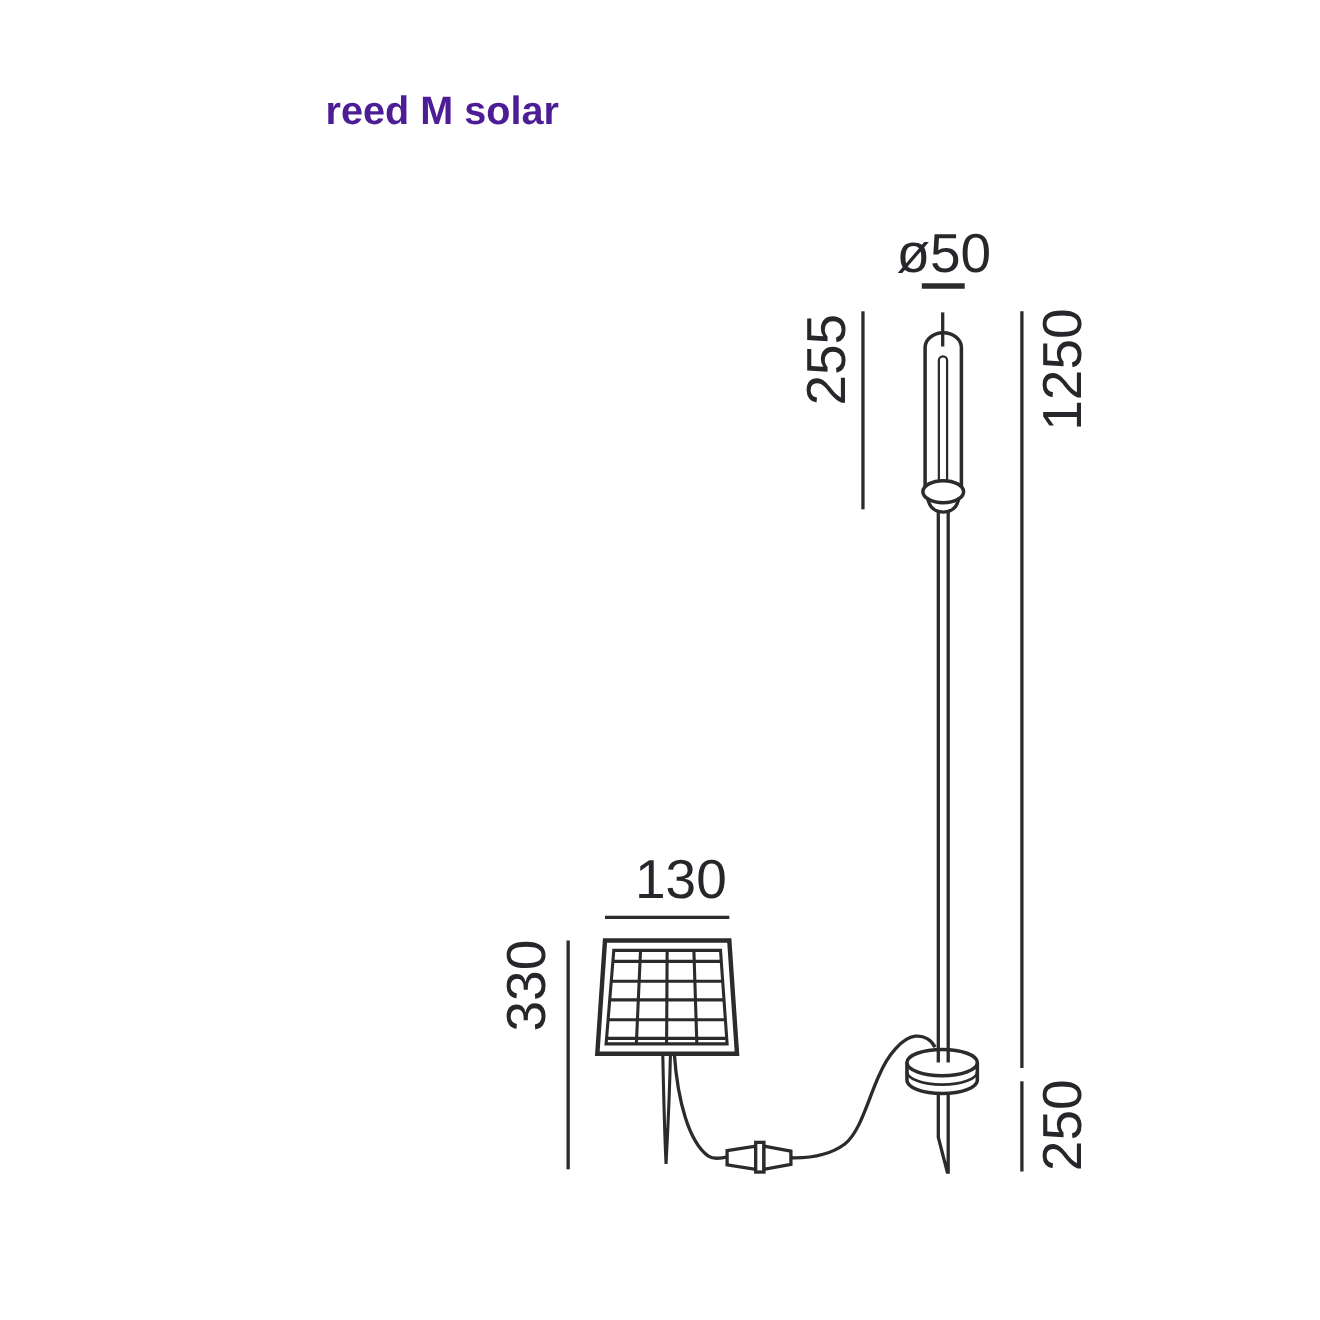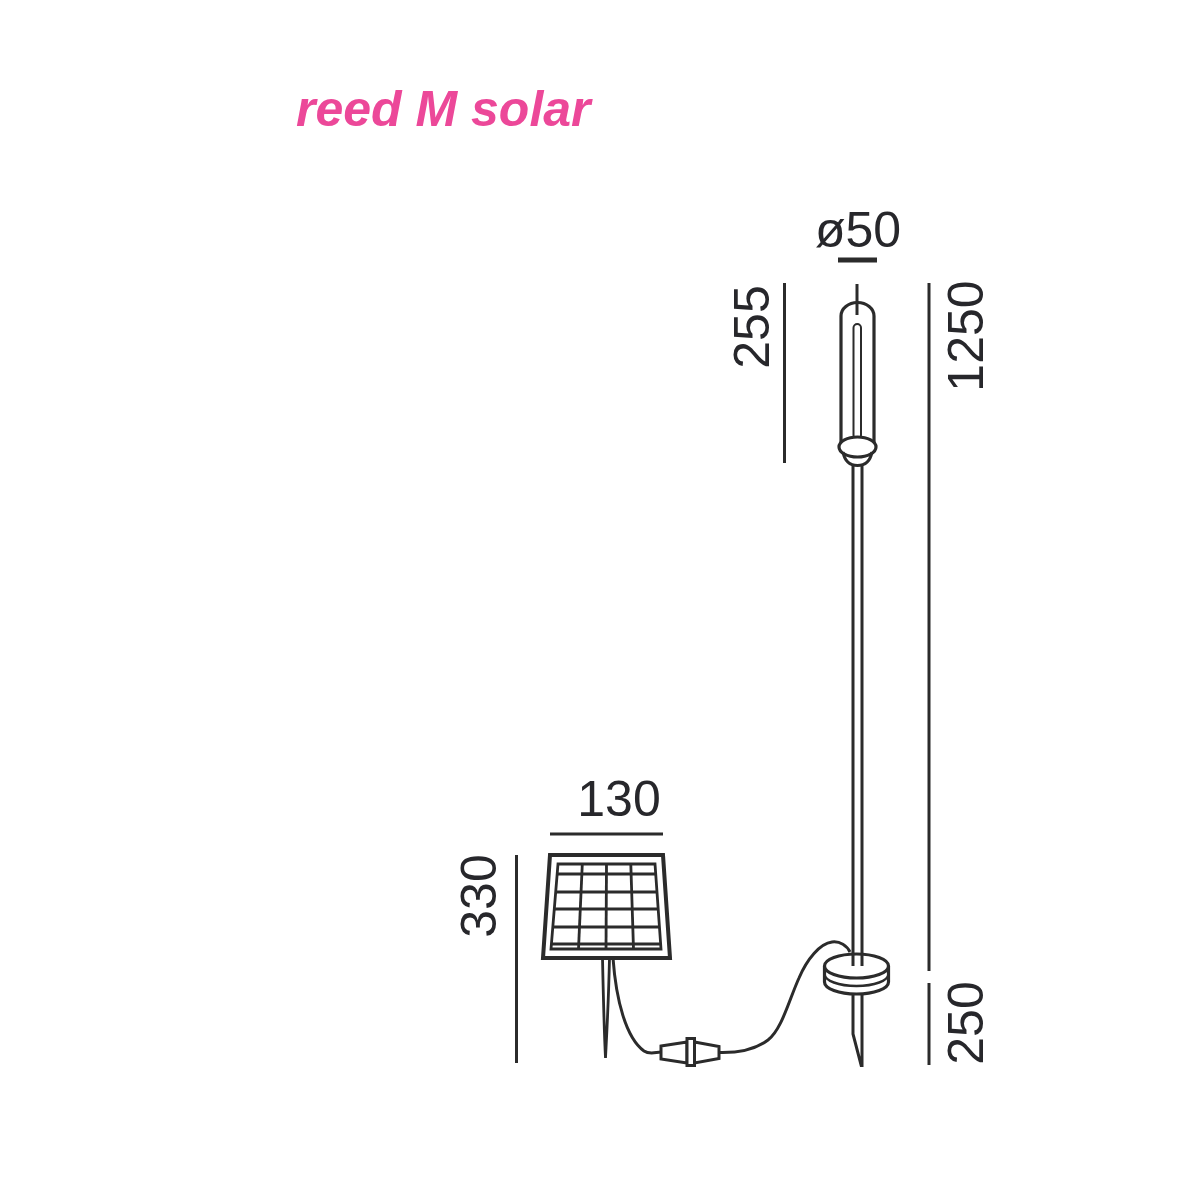--- a/index.html
+++ b/index.html
@@ -10,26 +10,25 @@
   }
   .canvas {
     position: relative;
     width: 1200px; height: 1200px;
     background: #ffffff;
     font-family: "Liberation Sans", "DejaVu Sans", sans-serif;
   }
   .title {
     position: absolute;
     left: 296px; top: 80px;
-    font-size: 50px;
+    font-size: 36px;
     font-weight: 700;
     letter-spacing: 0px;
-    color: #ec4899;
+    color: #4c1d95;
     white-space: nowrap;
-    font-style: italic;
   }
   svg.drawing {
     position: absolute;
     left: 0; top: 0;
     width: 1200px; height: 1200px;
   }
   svg.drawing .ln   { stroke: #2b2b2b; fill: none; }
   svg.drawing .fill { stroke: #2b2b2b; fill: #ffffff; }
   svg.drawing text {
     font-family: "Liberation Sans", "DejaVu Sans", sans-serif;

